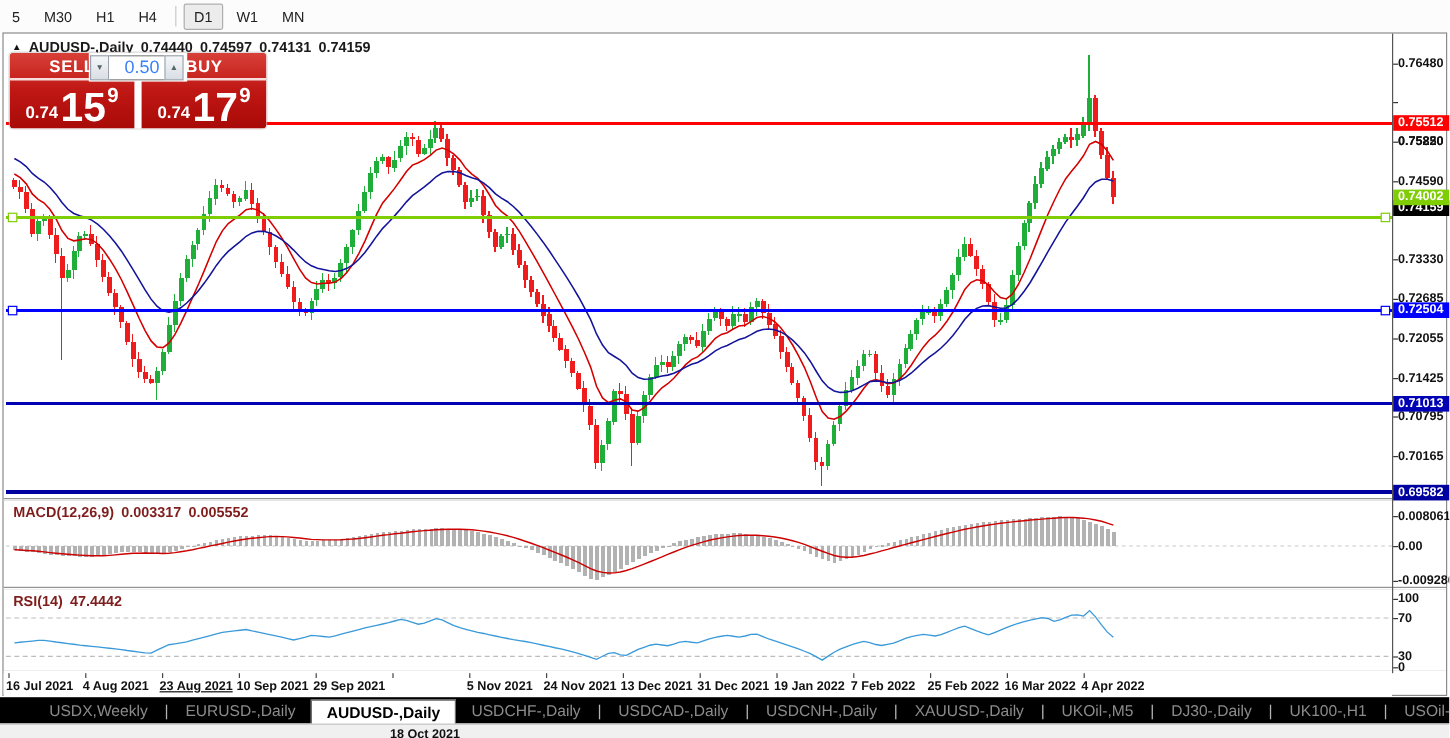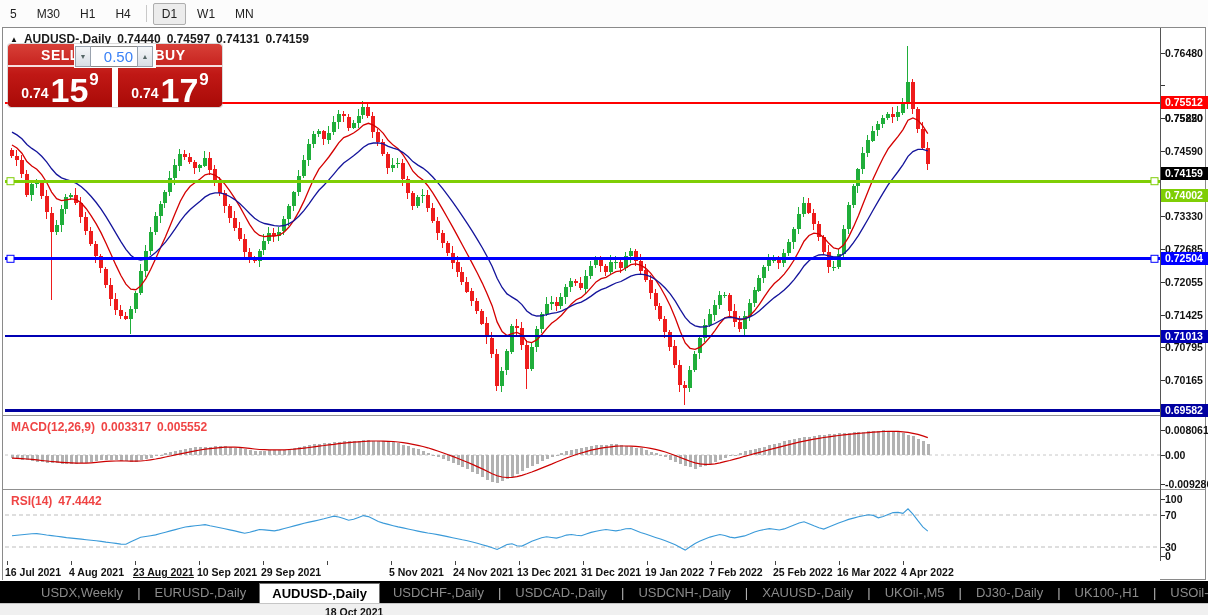--- a/index.html
+++ b/index.html
@@ -35,21 +35,21 @@
   .spinbtn{width:16px;height:21px;background:linear-gradient(#f5f7f9,#d9dee5);border:1px solid #99a2ae;color:#566;font-size:7px;
            display:flex;align-items:center;justify-content:center;cursor:pointer;}
   .volinput{width:46px;height:21px;border:1px solid #8a8a8a;border-left:none;border-right:none;text-align:right;font-size:15px;
             font-family:inherit;padding:0 4px 0 0;outline:none;color:#3b82f6;}
   
   .axlbl{position:absolute;left:1165px;width:43px;font-size:10.5px;font-weight:700;color:#111;transform:translateY(-50%);white-space:nowrap;overflow:hidden;}
   .axtick{position:absolute;left:1161px;width:4px;height:1px;background:#333;}
   .badge{position:absolute;left:1161px;width:47px;height:13px;font-size:10.5px;font-weight:700;color:#fff;line-height:13px;
          padding-left:4px;white-space:nowrap;overflow:hidden;z-index:4;}
   
-  .indlbl{position:absolute;z-index:5;font-size:12px;font-weight:600;color:#ef4444;}
+  .indlbl{position:absolute;z-index:5;font-size:12px;font-weight:600;color:#7f1d1d;}
   .indlbl span{margin-right:6px;}
   
   .datestrip{position:absolute;left:3px;top:561px;width:1157px;height:19px;background:#fff;z-index:2;}
   .dlbl{position:absolute;top:5px;font-size:10.5px;font-weight:600;color:#111;white-space:nowrap;}
   .dtick{position:absolute;top:0;width:1px;height:4px;background:#444;}
   
   .tabbar{position:absolute;left:0;top:581px;width:1208px;height:22px;background:#000000;display:flex;align-items:center;padding-left:28px;font-size:13px;color:#8b8b8b;}
   .tab{padding:2px 13px;white-space:nowrap;cursor:pointer;}
   .tab.active{background:#fff;border:1px solid #6e6e6e;border-bottom:1px solid #fff;color:#000;font-weight:700;padding:2px 12px;height:21px;margin-bottom:-2px;}
   .tsep{color:#b4b4b4;margin:0 1px;}
@@ -715,21 +715,21 @@
       <div class="axtick" style="top: 282.09px;"></div>
       <div class="axlbl" style="top: 282.09px;">0.72055</div>
       <div class="axtick" style="top: 314.734px;"></div>
       <div class="axlbl" style="top: 314.734px;">0.71425</div>
       <div class="axtick" style="top: 347.379px;"></div>
       <div class="axlbl" style="top: 347.379px;">0.70795</div>
       <div class="axtick" style="top: 380.024px;"></div>
       <div class="axlbl" style="top: 380.024px;">0.70165</div>
       <div class="badge" style="top: 96.4583px; background: rgb(255, 0, 0);">0.75512</div>
       <div class="badge" style="top: 166.567px; background: rgb(0, 0, 0);">0.74159</div>
-      <div class="badge" style="top: 189px; background: rgb(127, 206, 5);">0.74002</div>
+      <div class="badge" style="top: 158px; background: rgb(127, 206, 5);">0.74002</div>
       <div class="badge" style="top: 252.324px; background: rgb(0, 0, 255);">0.72504</div>
       <div class="badge" style="top: 329.583px; background: rgb(0, 0, 180);">0.71013</div>
       <div class="badge" style="top: 403.733px; background: rgb(0, 0, 160);">0.69582</div>
       <div class="axtick" style="top: 430.011px;"></div>
       <div class="axlbl" style="top: 430.011px;">0.008061</div>
       <div class="axtick" style="top: 455px;"></div>
       <div class="axlbl" style="top: 455px;">0.00</div>
       <div class="axtick" style="top: 483.787px;"></div>
       <div class="axlbl" style="top: 483.787px;">-0.009286</div>
       <div class="axtick" style="top: 499px;"></div>

